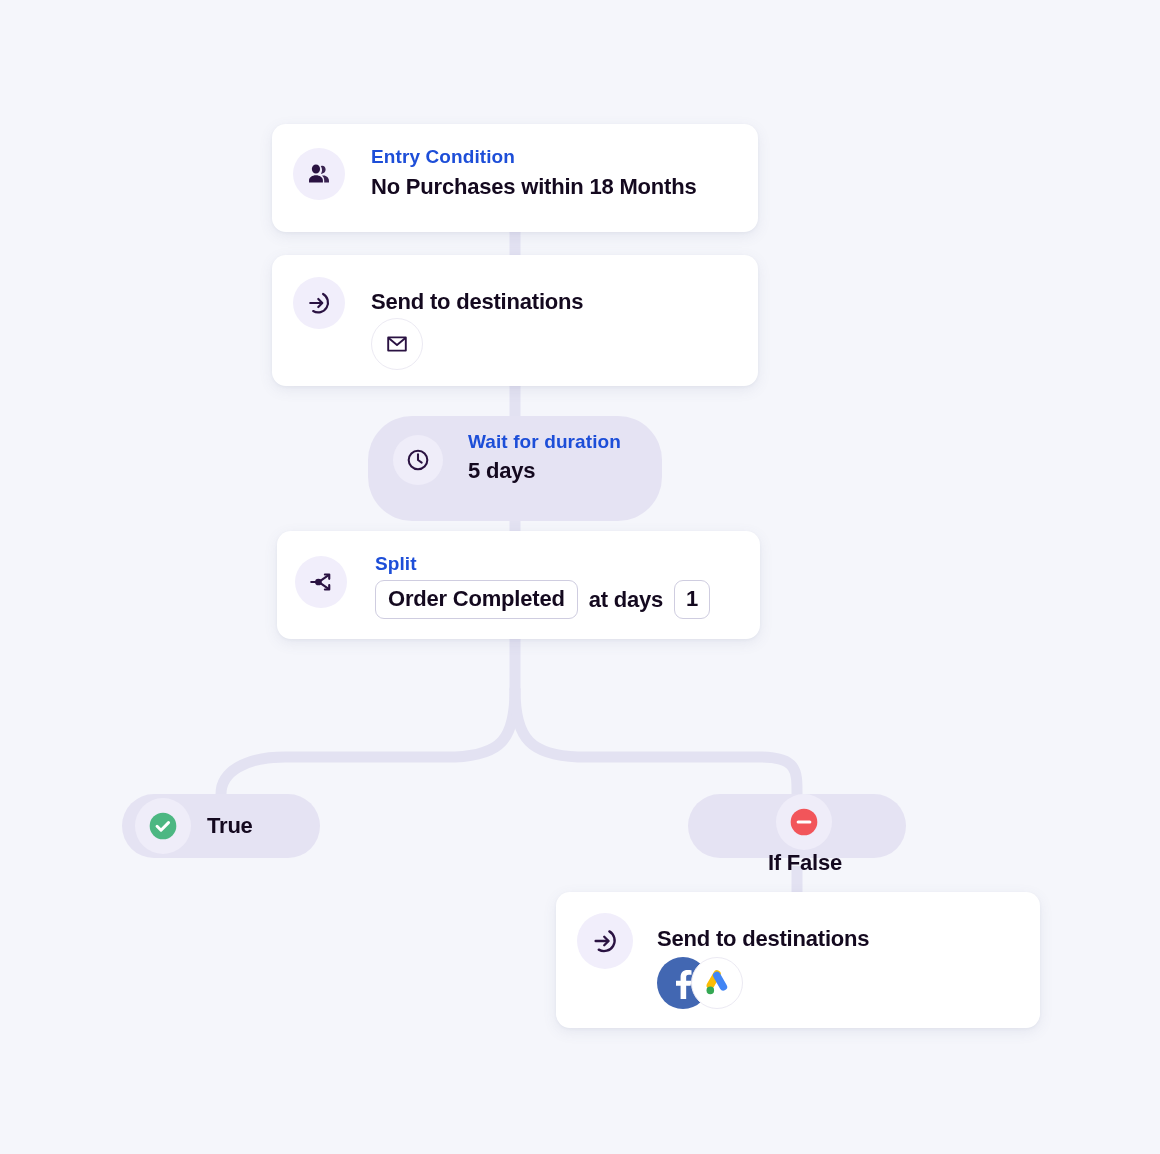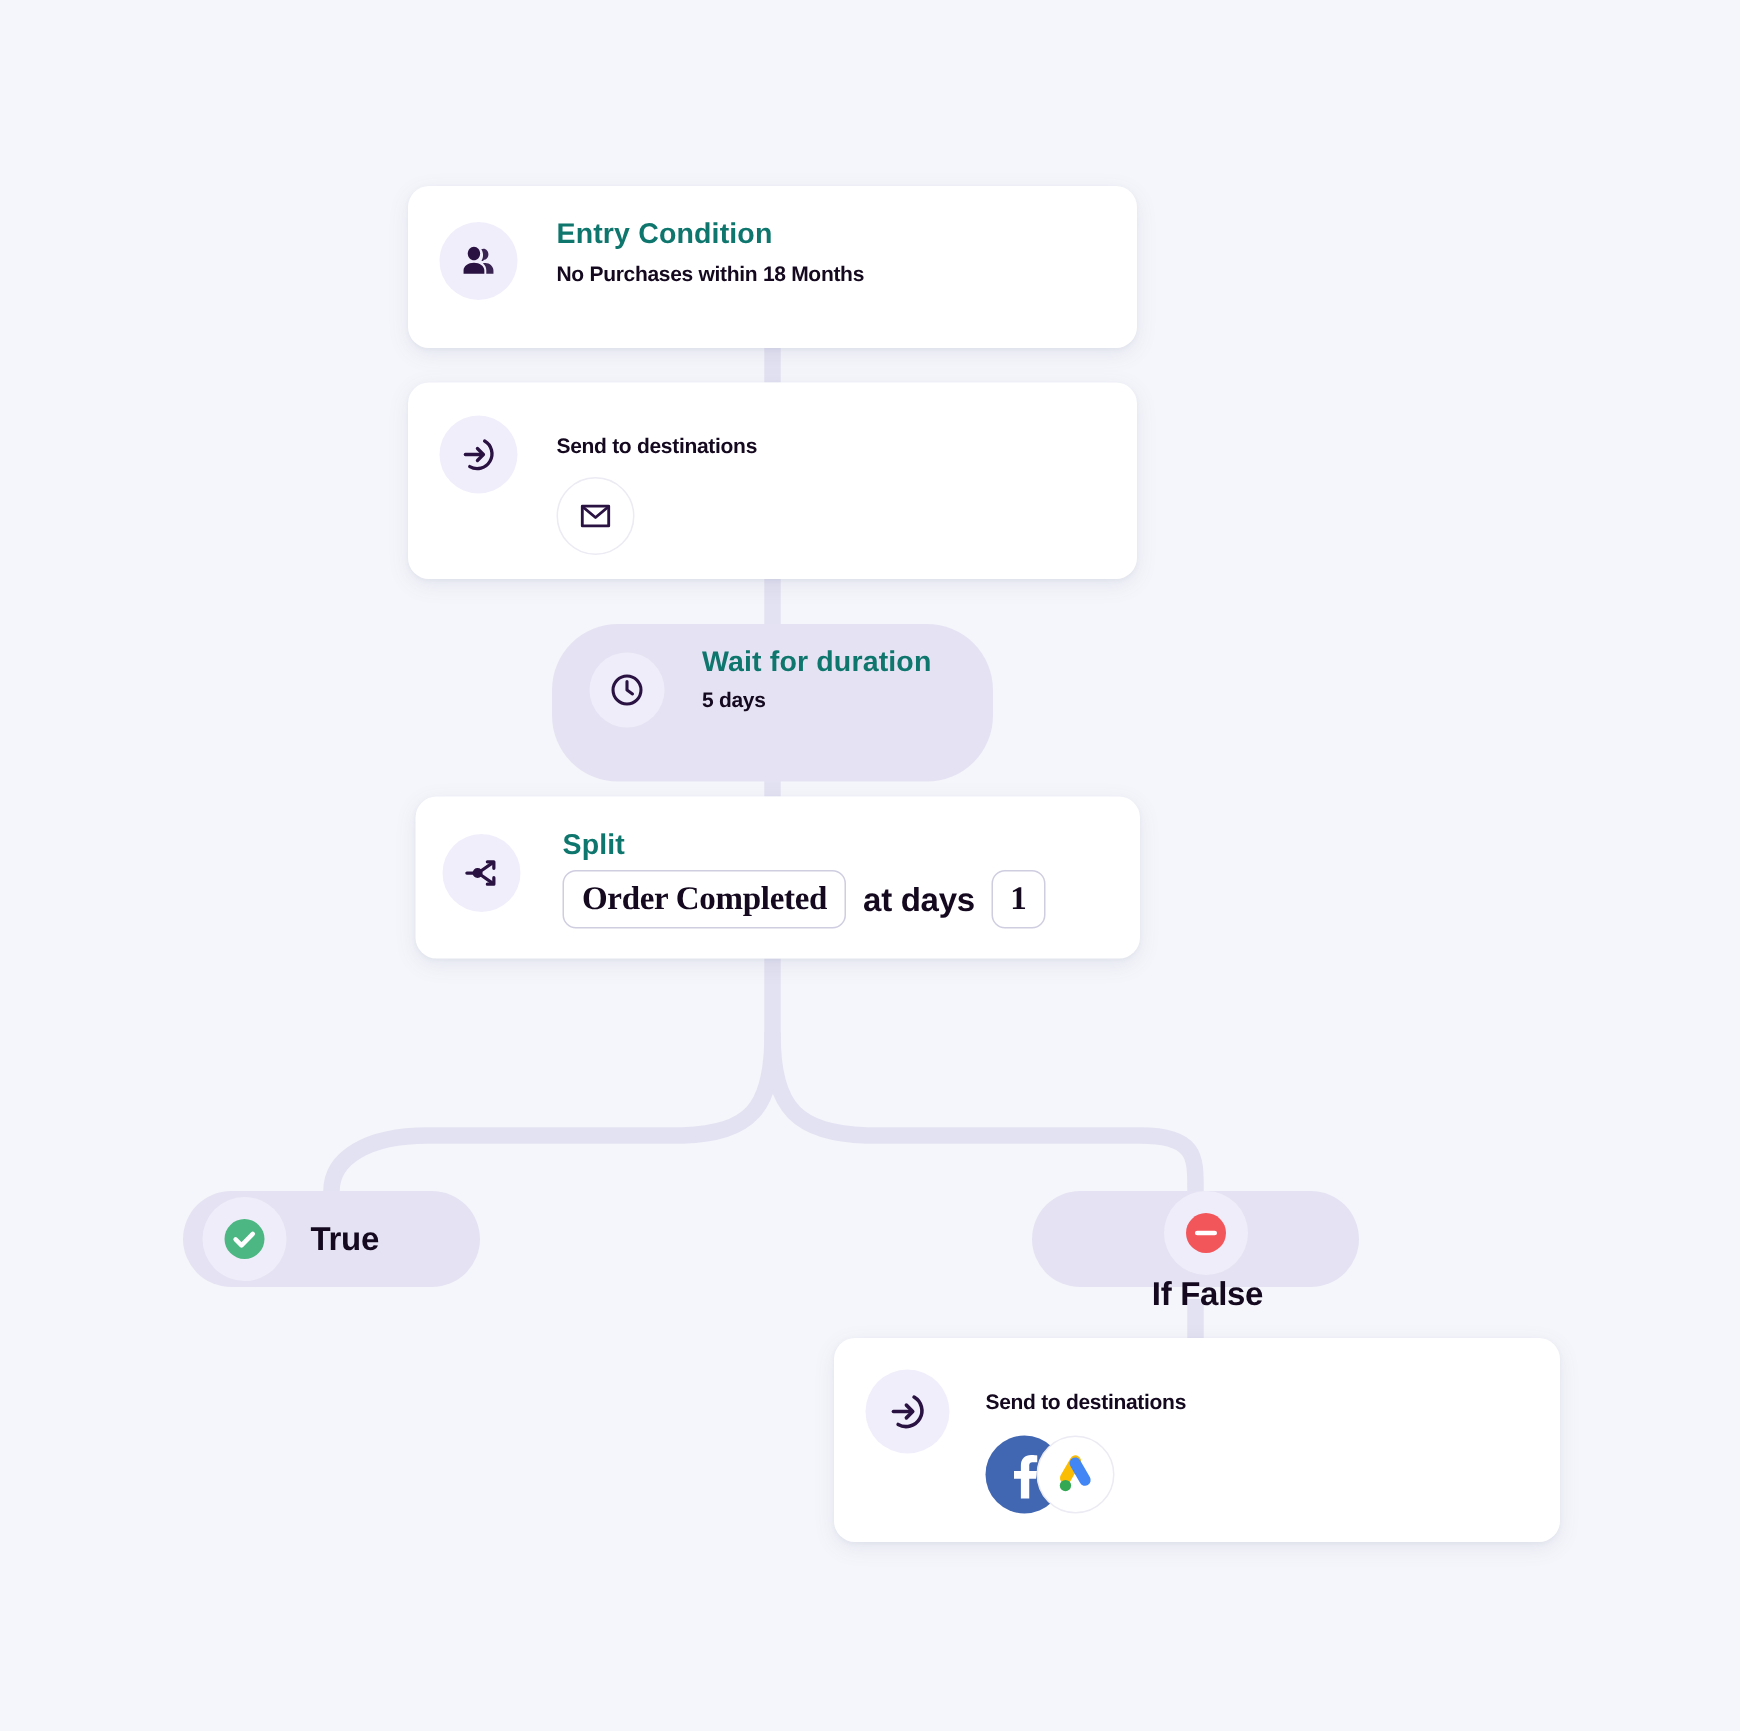--- a/index.html
+++ b/index.html
@@ -43,28 +43,28 @@
   .icon-circle {
     position: absolute;
     border-radius: 50%;
     background: #f1eefb;
     display: flex;
     align-items: center;
     justify-content: center;
   }
 
   .lbl-small {
-    color: #0f766e;
+    color: #1d4ed8;
     font-size: 19px;
     font-weight: 700;
     letter-spacing: 0.1px;
   }
   .lbl-big {
     color: #14091f;
-    font-size: 14px;
+    font-size: 22px;
     font-weight: 700;
     letter-spacing: -0.2px;
   }
 
   
   #card-entry {
     left: 272px;
     top: 124px;
     width: 486px;
     height: 108px;
@@ -131,21 +131,21 @@
   .split-row {
     display: flex;
     align-items: center;
     gap: 11px;
   }
   .field {
     border: 1px solid #cfcde0;
     border-radius: 9px;
     background: #ffffff;
     color: #14091f;
-    font-family: Liberation Serif, serif;
+    font-family: Liberation Sans, sans-serif;
     font-size: 22px;
     font-weight: 700;
     letter-spacing: -0.2px;
     padding: 5px 12px 6px 12px;
     box-sizing: border-box;
   }
   .field-num {
     width: 36px;
     text-align: center;
     padding-left: 4px;

